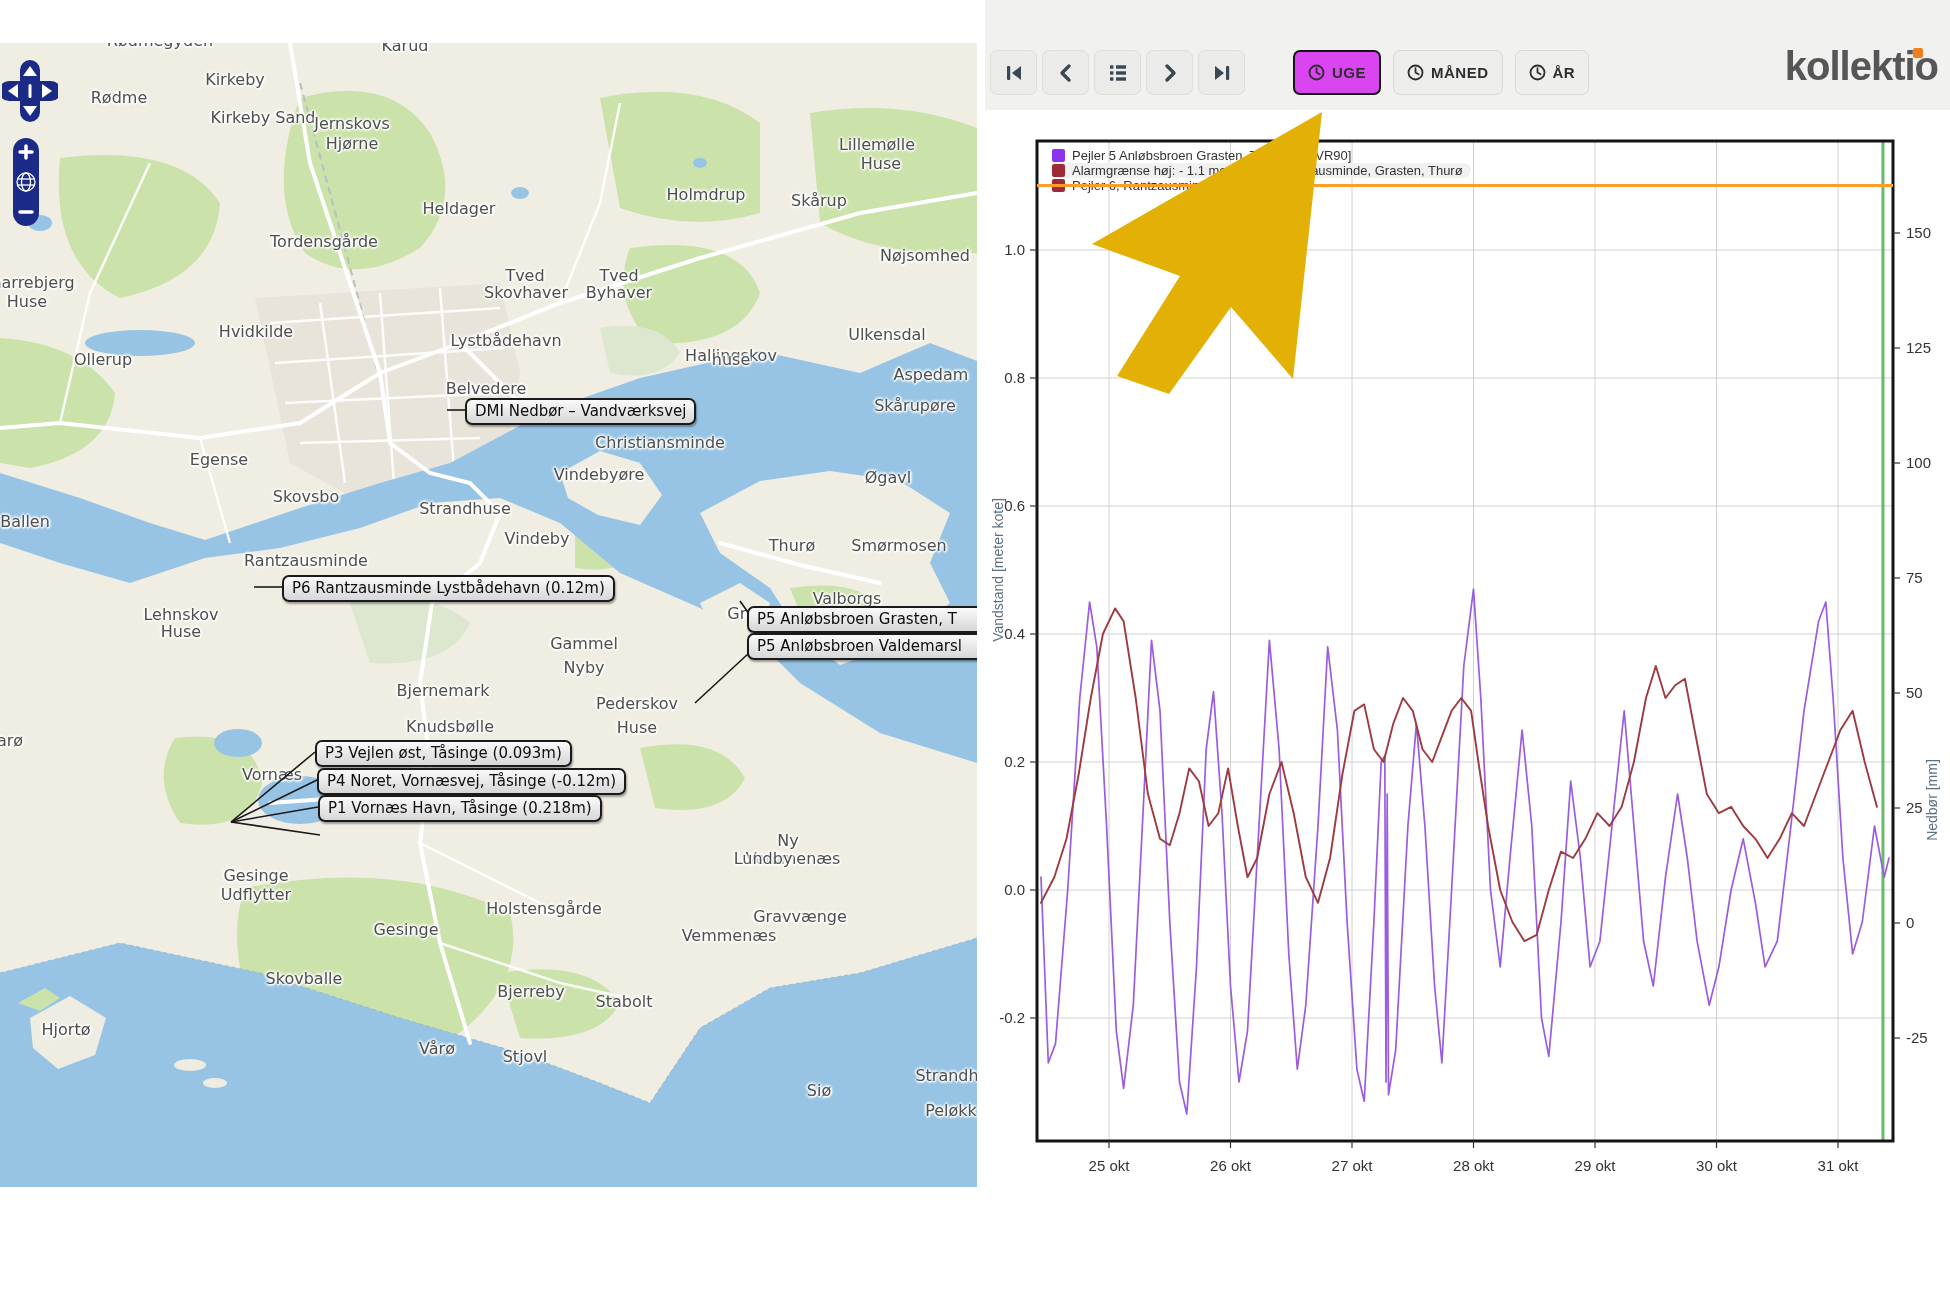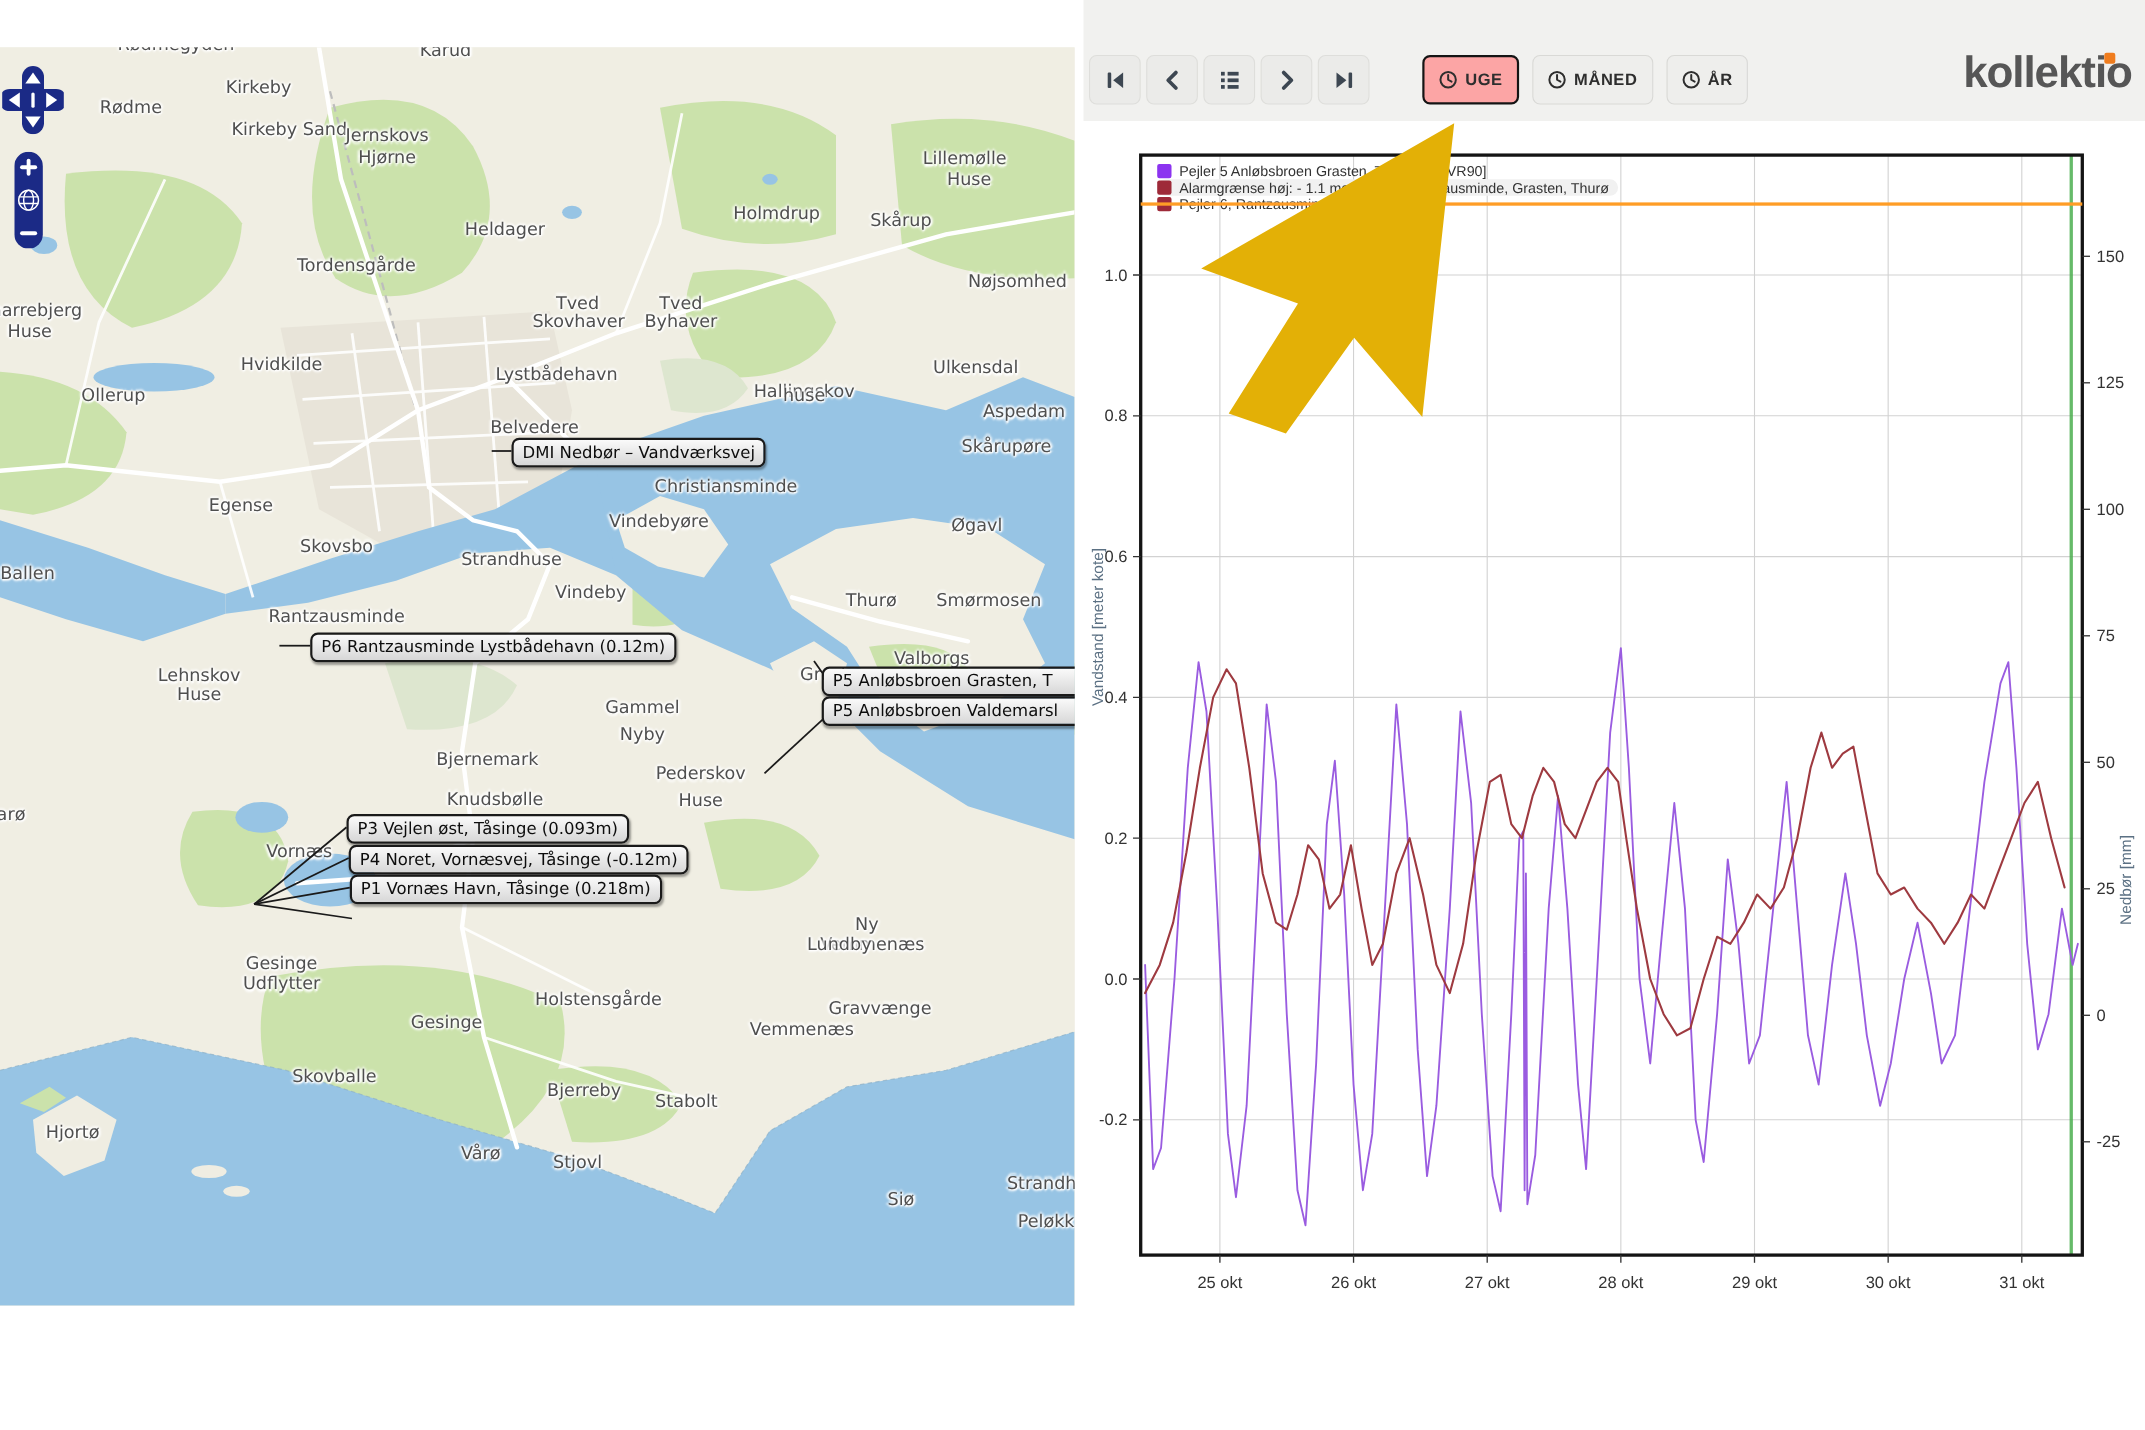--- a/index.html
+++ b/index.html
@@ -24,21 +24,21 @@
 
   
   #toolbar { position:absolute; left:985px; top:0; width:965px; height:110px; background:#f1f1ef; }
   #nav-group { position:absolute; left:5px; top:50px; display:flex; gap:5px; }
   .tb-btn { width:47px; height:45px; background:#ebebe9; border:1px solid #dededb; border-radius:7px;
             display:flex; align-items:center; justify-content:center; cursor:pointer; }
   #period-group { position:absolute; left:308px; top:50px; display:flex; gap:12px; }
   .period-btn { height:45px; background:#eeeeec; border:1px solid #d9d9d6; border-radius:7px; color:#2e2e2e;
                 display:flex; align-items:center; gap:7px; padding:0 13px; font-size:15px; font-weight:bold;
                 letter-spacing:.5px; cursor:pointer; }
-  .period-btn.active { border:2px solid #141414; background:#fca5a5; }
+  .period-btn.active { border:2px solid #141414; background:#d946ef; }
   #logo { position:absolute; right:12px; top:44px; font-size:40px; font-weight:bold; color:#565656;
           letter-spacing:-1px; font-family:"Liberation Sans", sans-serif; }
   #logo-dot { position:absolute; width:10px; height:10px; border-radius:2px; background:#f07d1e; left:128px; top:4px; }
 
   
   #chart-wrap { position:absolute; left:985px; top:110px; width:965px; height:1190px; background:#fff; }
   #chart-svg { position:absolute; left:0; top:0; }
   #legend { position:absolute; left:67px; top:38px; z-index:4; }
   .lg-row { display:flex; align-items:center; height:15px; font-size:13px; color:#333; white-space:nowrap;
             font-family:"Liberation Sans", sans-serif; }

